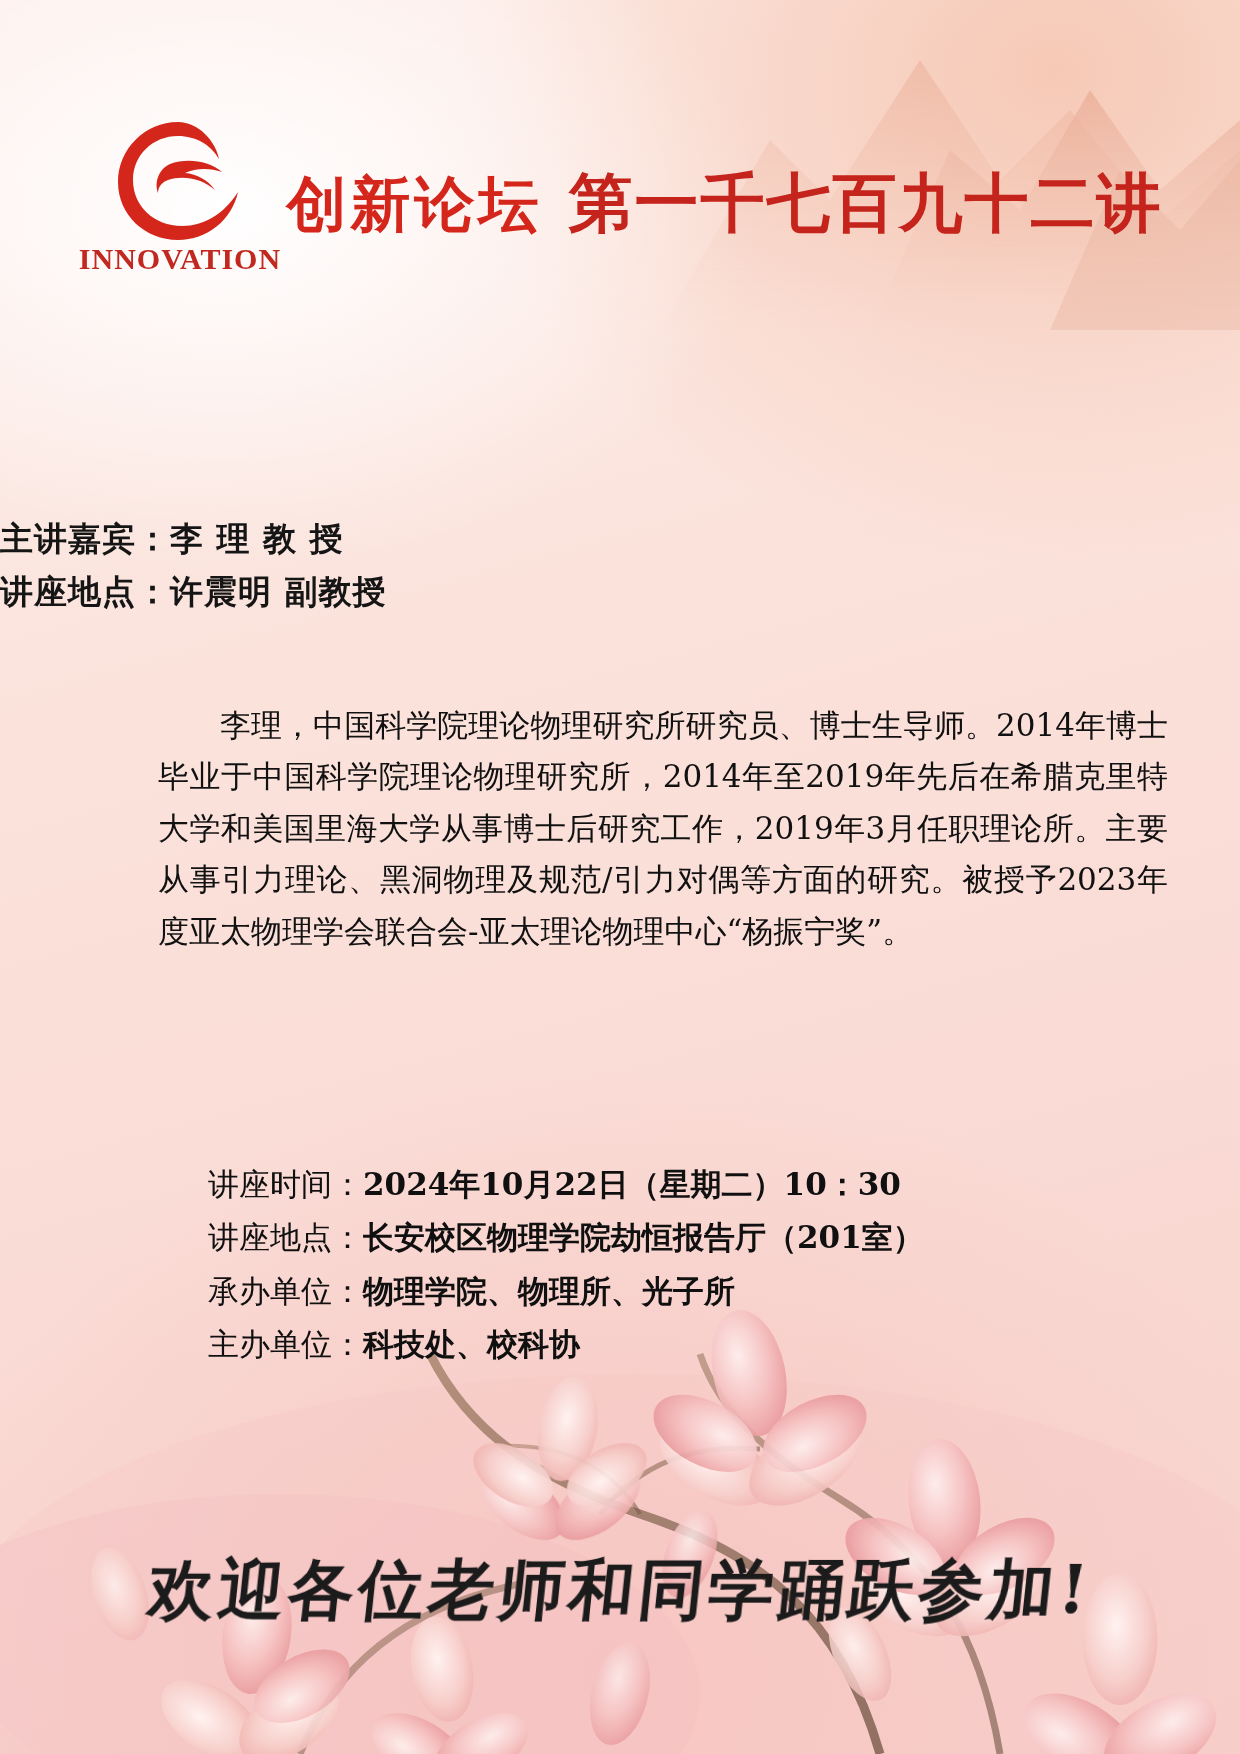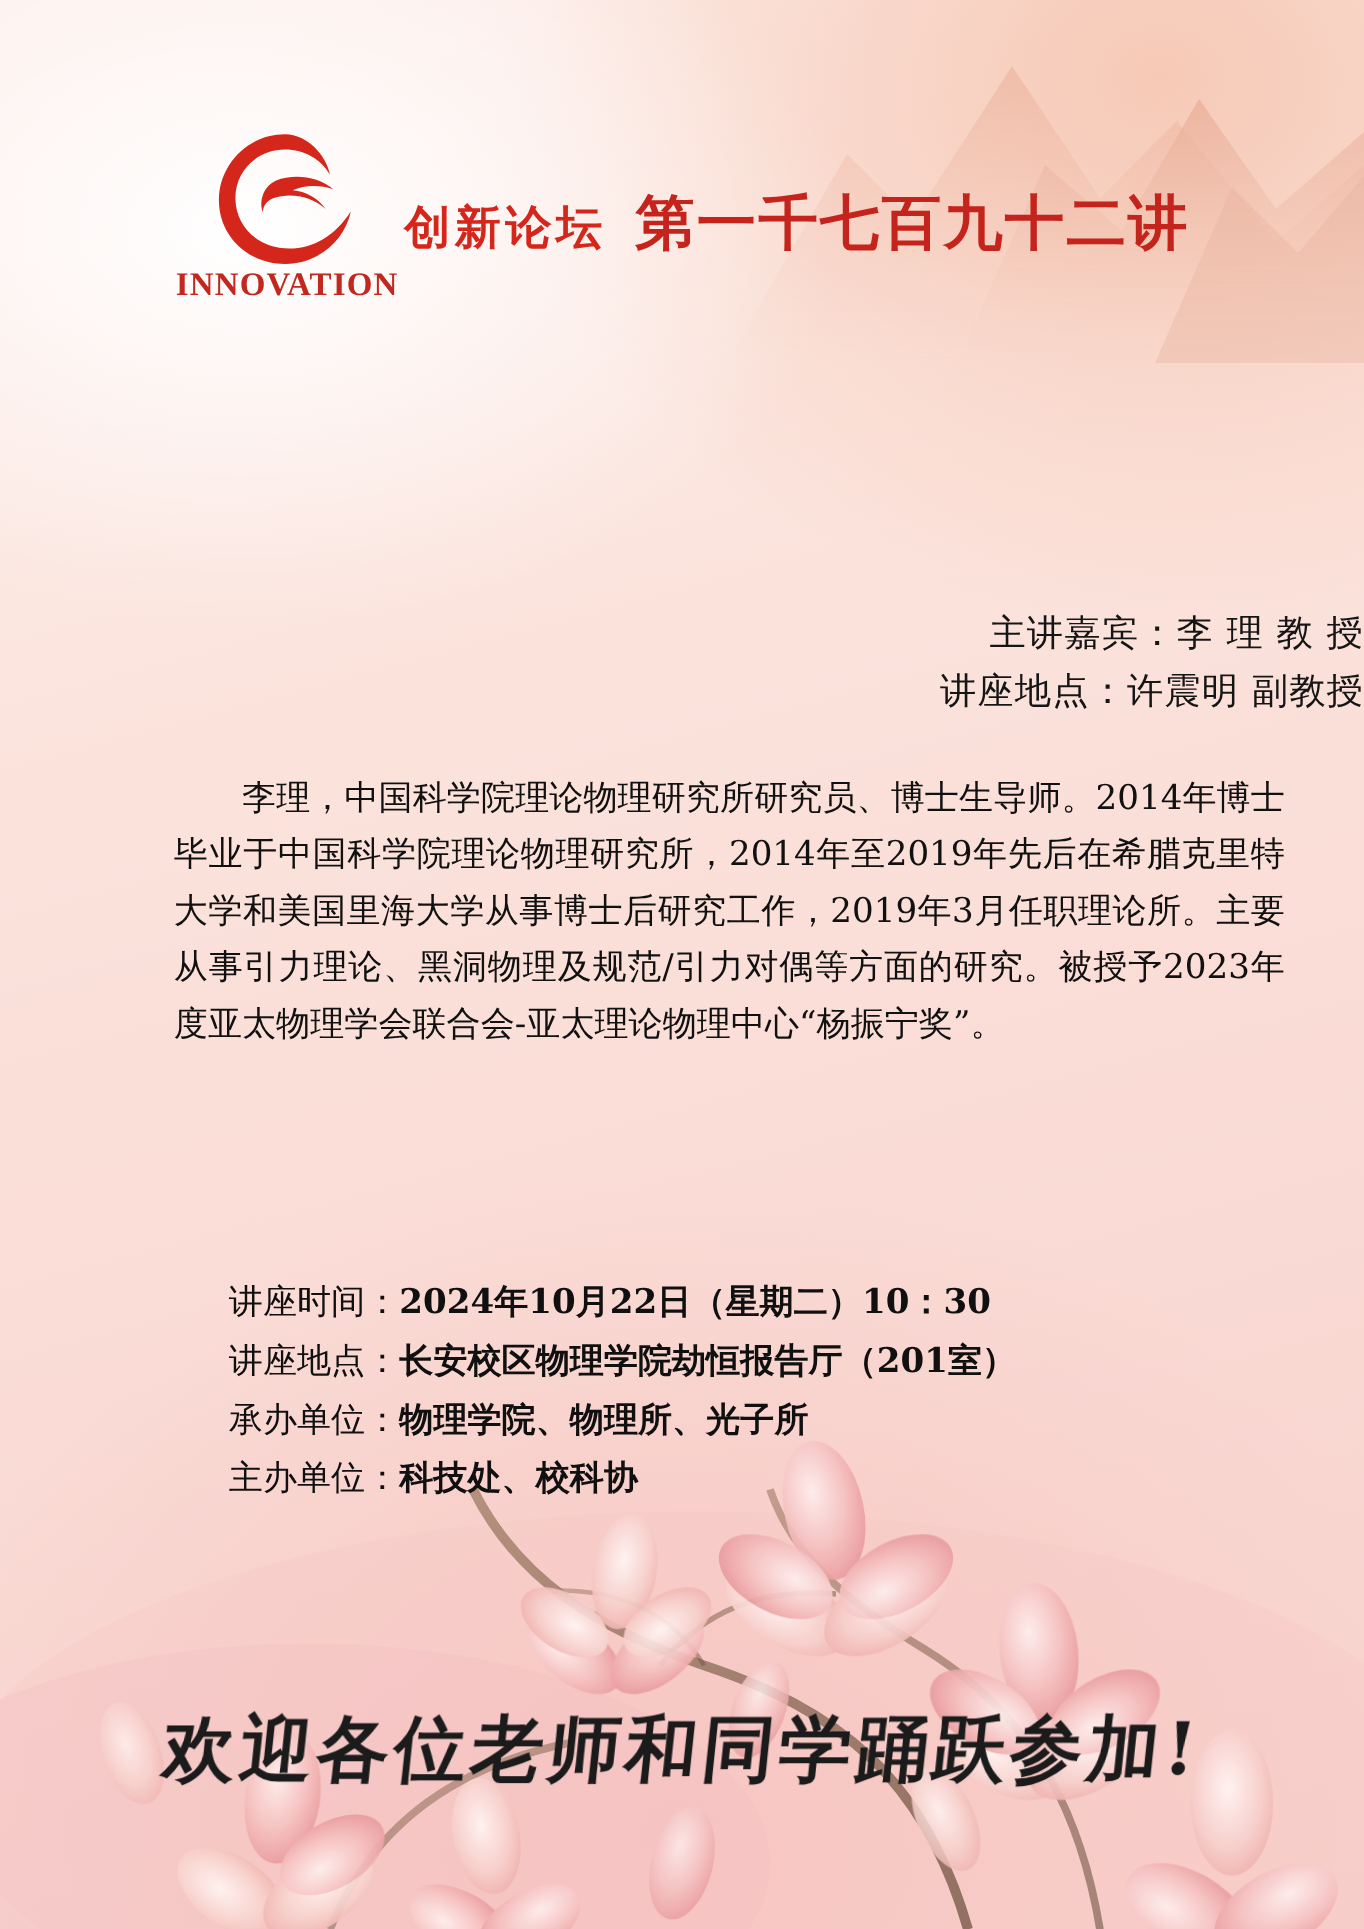--- a/index.html
+++ b/index.html
@@ -82,29 +82,29 @@
     color: #c1281f;
     font-weight: 700;
   }
   .header-titles {
     display: flex;
     align-items: baseline;
     margin-left: 4px;
   }
   .forum-title {
     font-family: "DejaVu Sans", sans-serif;
-    font-size: 42px;
+    font-size: 60px;
     font-weight: 700;
     color: #d5261c;
     letter-spacing: 4px;
     line-height: 1;
   }
   .forum-session {
     font-family: "DejaVu Sans", sans-serif;
-    font-size: 54px;
+    font-size: 64px;
     font-weight: 700;
     color: #c4241b;
     letter-spacing: 2px;
     margin-left: 26px;
     line-height: 1;
     text-align: right;
   }
 
   
   .lecture-title {
@@ -119,28 +119,27 @@
     letter-spacing: 1px;
     color: #121212;
   }
 
   
   .speakers {
     position: absolute;
     top: 512px;
     left: 0;
     width: 1240px;
-    text-align: right;
+    text-align: left;
     font-family: "DejaVu Serif", serif;
     font-size: 33px;
-    font-weight: 400;
+    font-weight: 700;
     color: #151515;
     line-height: 1.62;
     letter-spacing: 1px;
-    margin-top: 36px;
   }
 
   
   .bio {
     position: absolute;
     top: 700px;
     left: 118px;
     width: 1010px;
     font-family: "DejaVu Serif", serif;
     font-size: 31px;

